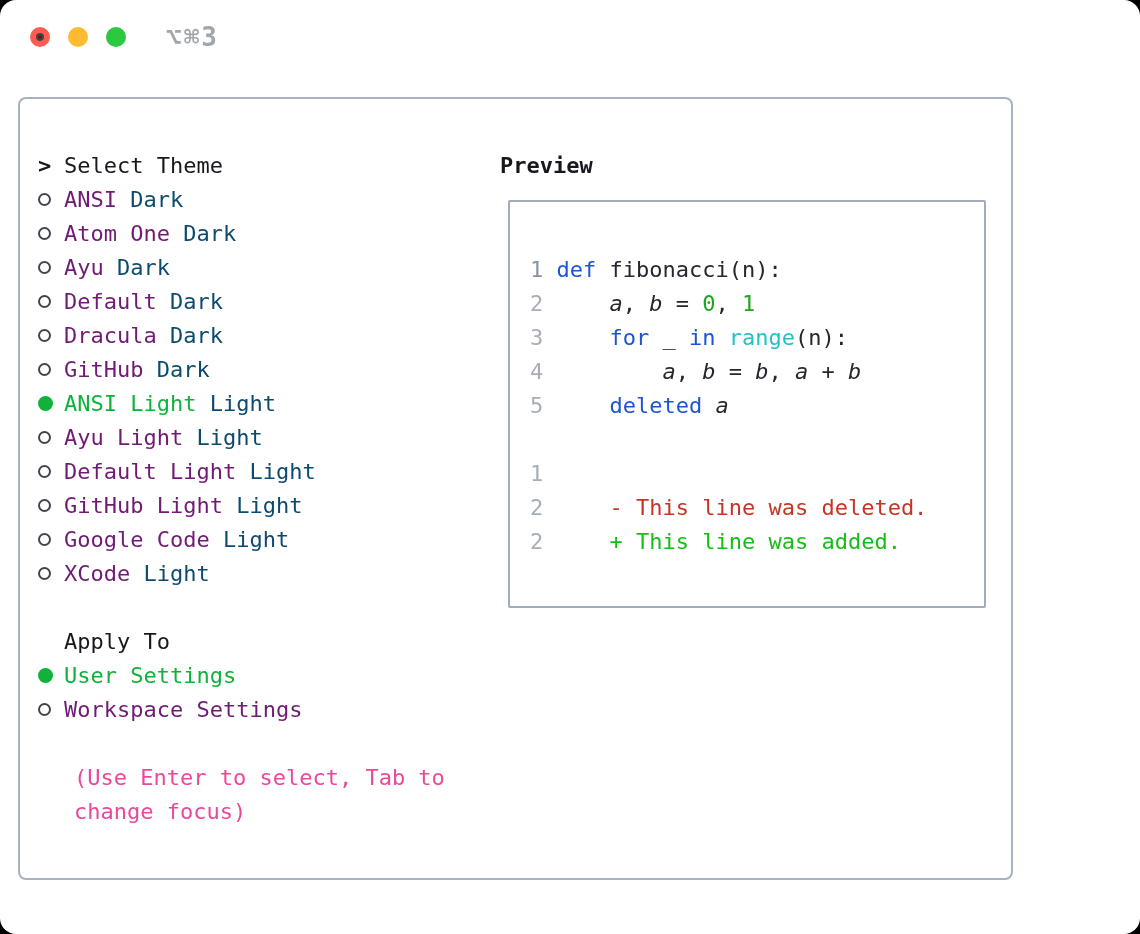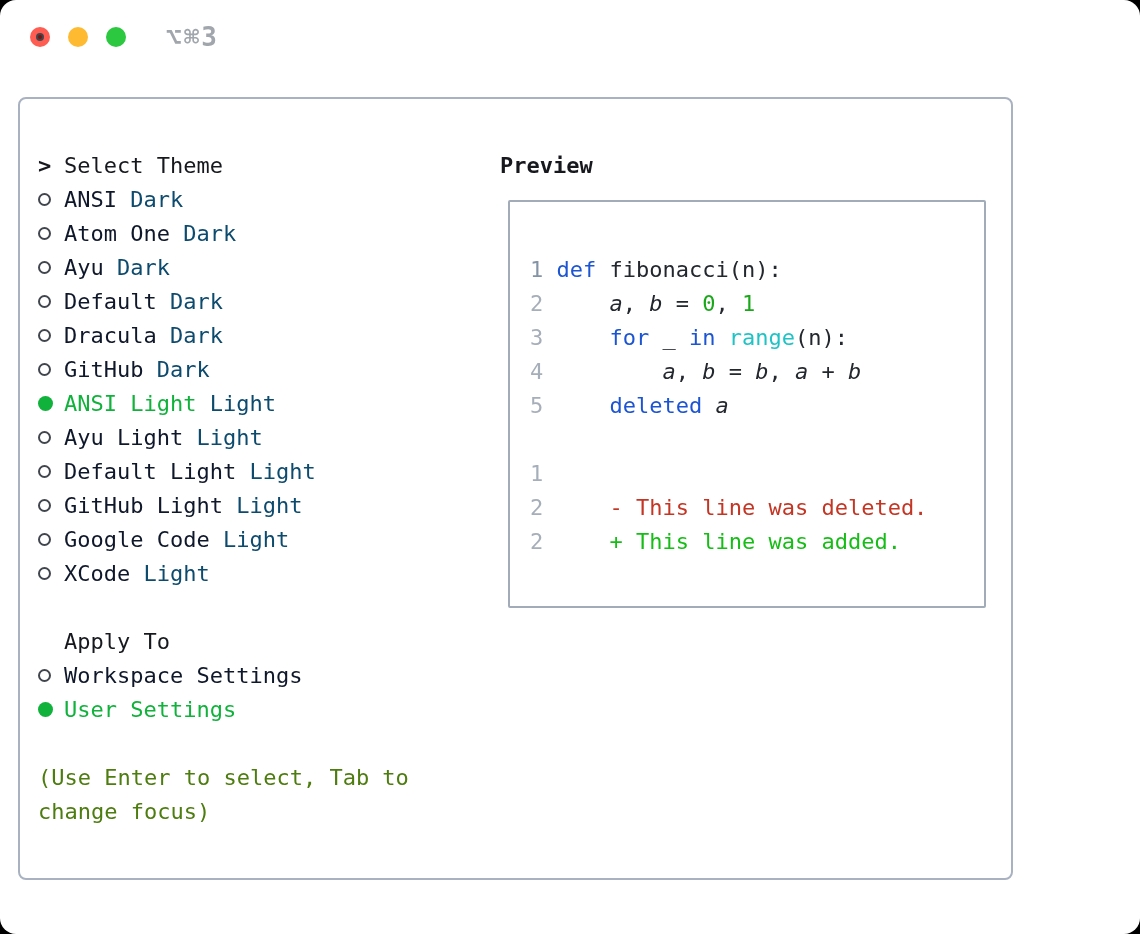--- a/index.html
+++ b/index.html
@@ -22,25 +22,25 @@
     border:2px solid #a9b2c0;border-radius:8px;background:#fff;
   }
   
   .left-col{position:absolute;left:18px;top:49px;font-size:22px;}
   .row{display:flex;align-items:center;height:34px;white-space:pre;}
   .marker{width:26px;display:flex;align-items:center;flex:none;}
   .prompt{color:#16181d;font-weight:bold;font-size:22px;}
   .dot{width:13px;height:13px;box-sizing:border-box;border:2px solid #41464e;border-radius:50%;}
   .dot.filled{width:15px;height:15px;border:none;background:#10b23c;}
   .hdr{color:#16181d;font-weight:normal;}
-  .opt-name{color:#0f172a;}
+  .opt-name{color:#701a75;}
   .opt-name.selected{color:#10b23c;}
   .opt-suffix{color:#0c4a6e;}
   .spacer{height:34px;}
-  .help{color:#4d7c0f;height:34px;display:flex;align-items:center;white-space:pre;}
+  .help{color:#ec4899;height:34px;display:flex;align-items:center;white-space:pre;margin-left:36px;}
   
   .preview-label{position:absolute;left:480px;top:49px;height:34px;display:flex;align-items:center;
     font-size:22px;font-weight:bold;color:#16181d;}
   .preview-box{
     position:absolute;left:488px;top:101px;width:478px;height:408px;box-sizing:border-box;
     border:2px solid #a2abb8;border-radius:2px;background:#fff;
     padding:50px 0 0 20px;overflow:hidden;
   }
   .code-line{height:34px;display:flex;align-items:center;white-space:pre;font-size:22px;}
   .t-p{color:#23272e;}
@@ -86,22 +86,22 @@
           <div class="row"><span class="marker"><span class="dot"></span></span><span class="opt-name">Default Light</span><span class="opt-suffix"> Light</span></div>
           <div class="row"><span class="marker"><span class="dot"></span></span><span class="opt-name">GitHub Light</span><span class="opt-suffix"> Light</span></div>
           <div class="row"><span class="marker"><span class="dot"></span></span><span class="opt-name">Google Code</span><span class="opt-suffix"> Light</span></div>
           <div class="row"><span class="marker"><span class="dot"></span></span><span class="opt-name">XCode</span><span class="opt-suffix"> Light</span></div>
         </div>
       <div class="spacer"></div>
       <div class="row">
         <span class="marker"></span><span class="hdr">Apply To</span>
       </div>
       <div id="apply-rows">
+          <div class="row"><span class="marker"><span class="dot filled"></span></span><span class="opt-name selected">User Settings</span></div>
           <div class="row"><span class="marker"><span class="dot"></span></span><span class="opt-name">Workspace Settings</span></div>
-          <div class="row"><span class="marker"><span class="dot filled"></span></span><span class="opt-name selected">User Settings</span></div>
         </div>
       <div class="spacer"></div>
       <div class="help">(Use Enter to select, Tab to</div>
       <div class="help">change focus)</div>
     </div>
 
     <div class="preview-label">Preview</div>
     <div class="preview-box" id="preview-box">
         <div class="code-line"><span class="t-numa">1</span><span class="t-p"> </span><span class="t-kw">def</span><span class="t-p"> fibonacci(n):</span></div>
         <div class="code-line"><span class="t-num">2</span><span class="t-p">     </span><span class="t-var">a</span><span class="t-p">, </span><span class="t-var">b</span><span class="t-p"> = </span><span class="t-lit">0</span><span class="t-p">, </span><span class="t-lit">1</span></div>

